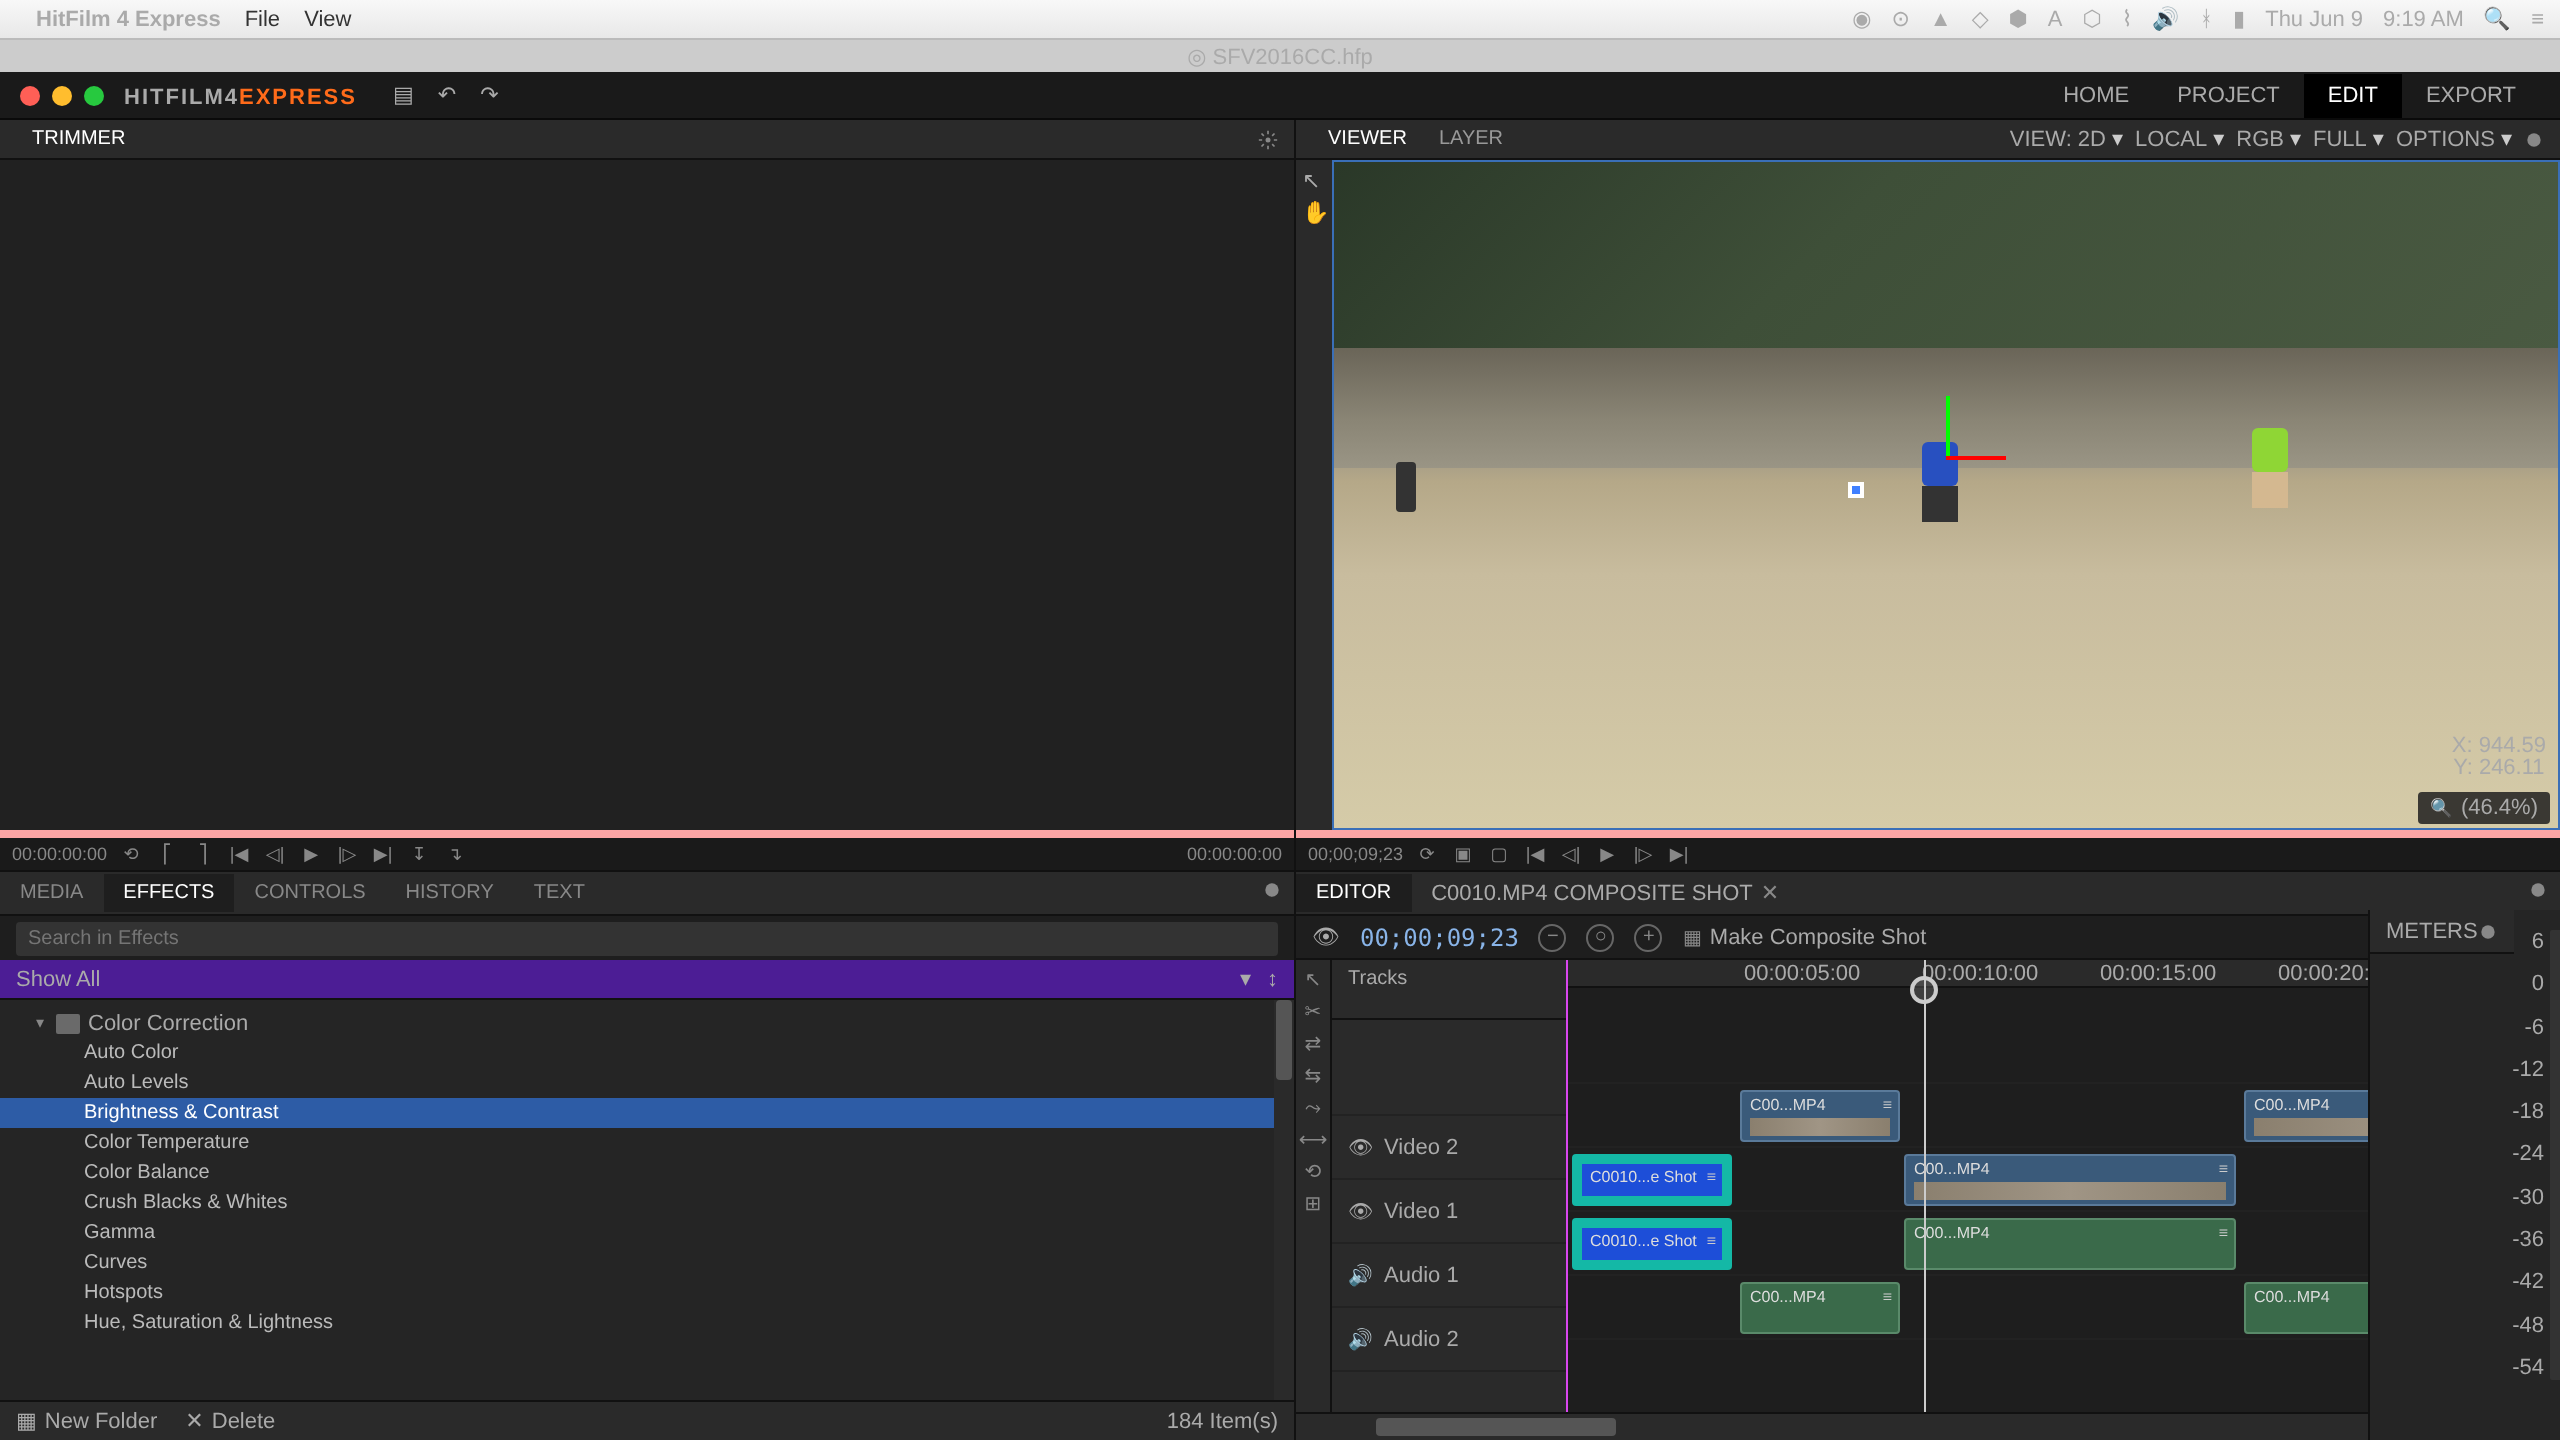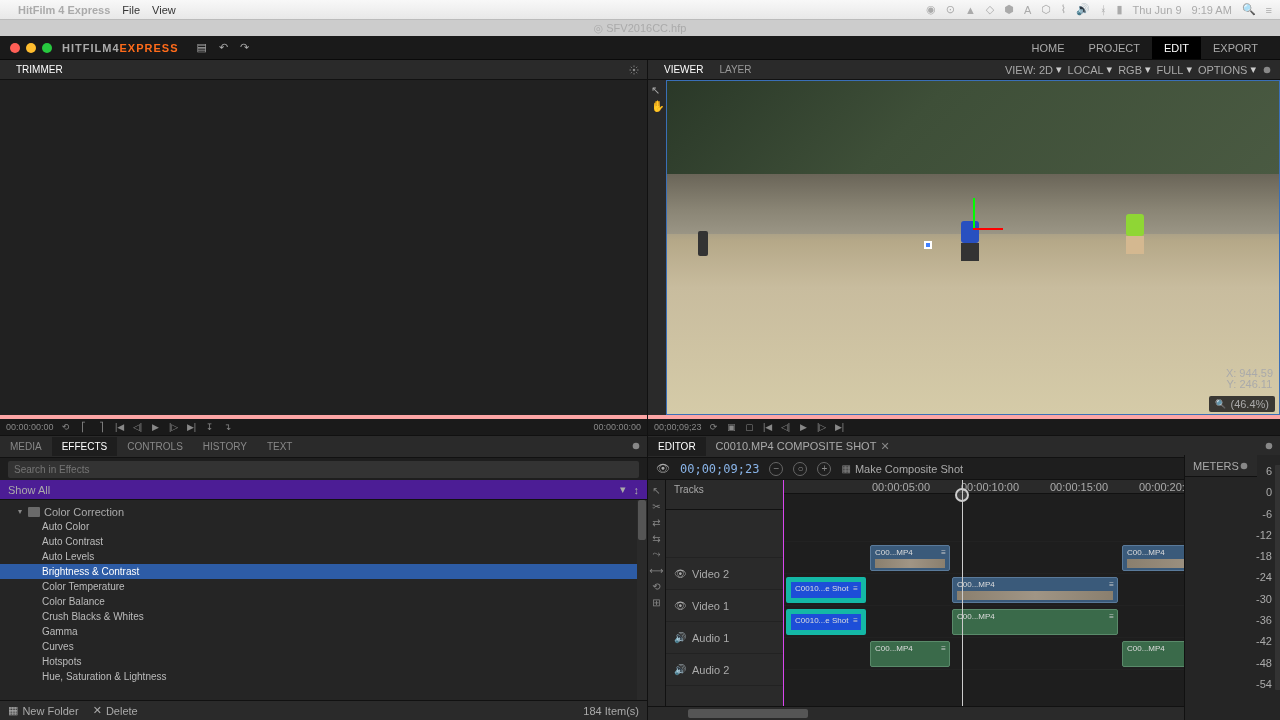--- a/index.html
+++ b/index.html
@@ -278,21 +278,20 @@
       <span style="margin-left:8px">↕</span>
     </div>
     <div class="eff-tree">
       <div class="row folder" style="padding-left:18px">
         <span class="disclosure">▾</span>
           <span class="fold-ic"></span>
         <span>Color Correction</span>
       </div>
       <div id="eff-items">
           <div class="row item">Auto Color</div>
-          <div class="row item">Auto Contrast</div>
           <div class="row item">Auto Levels</div>
           <div class="row item selected">Brightness &amp; Contrast</div>
           <div class="row item">Color Temperature</div>
           <div class="row item">Color Balance</div>
           <div class="row item">Crush Blacks &amp; Whites</div>
           <div class="row item">Gamma</div>
           <div class="row item">Curves</div>
           <div class="row item">Hotspots</div>
           <div class="row item">Hue, Saturation &amp; Lightness</div>
         </div>

